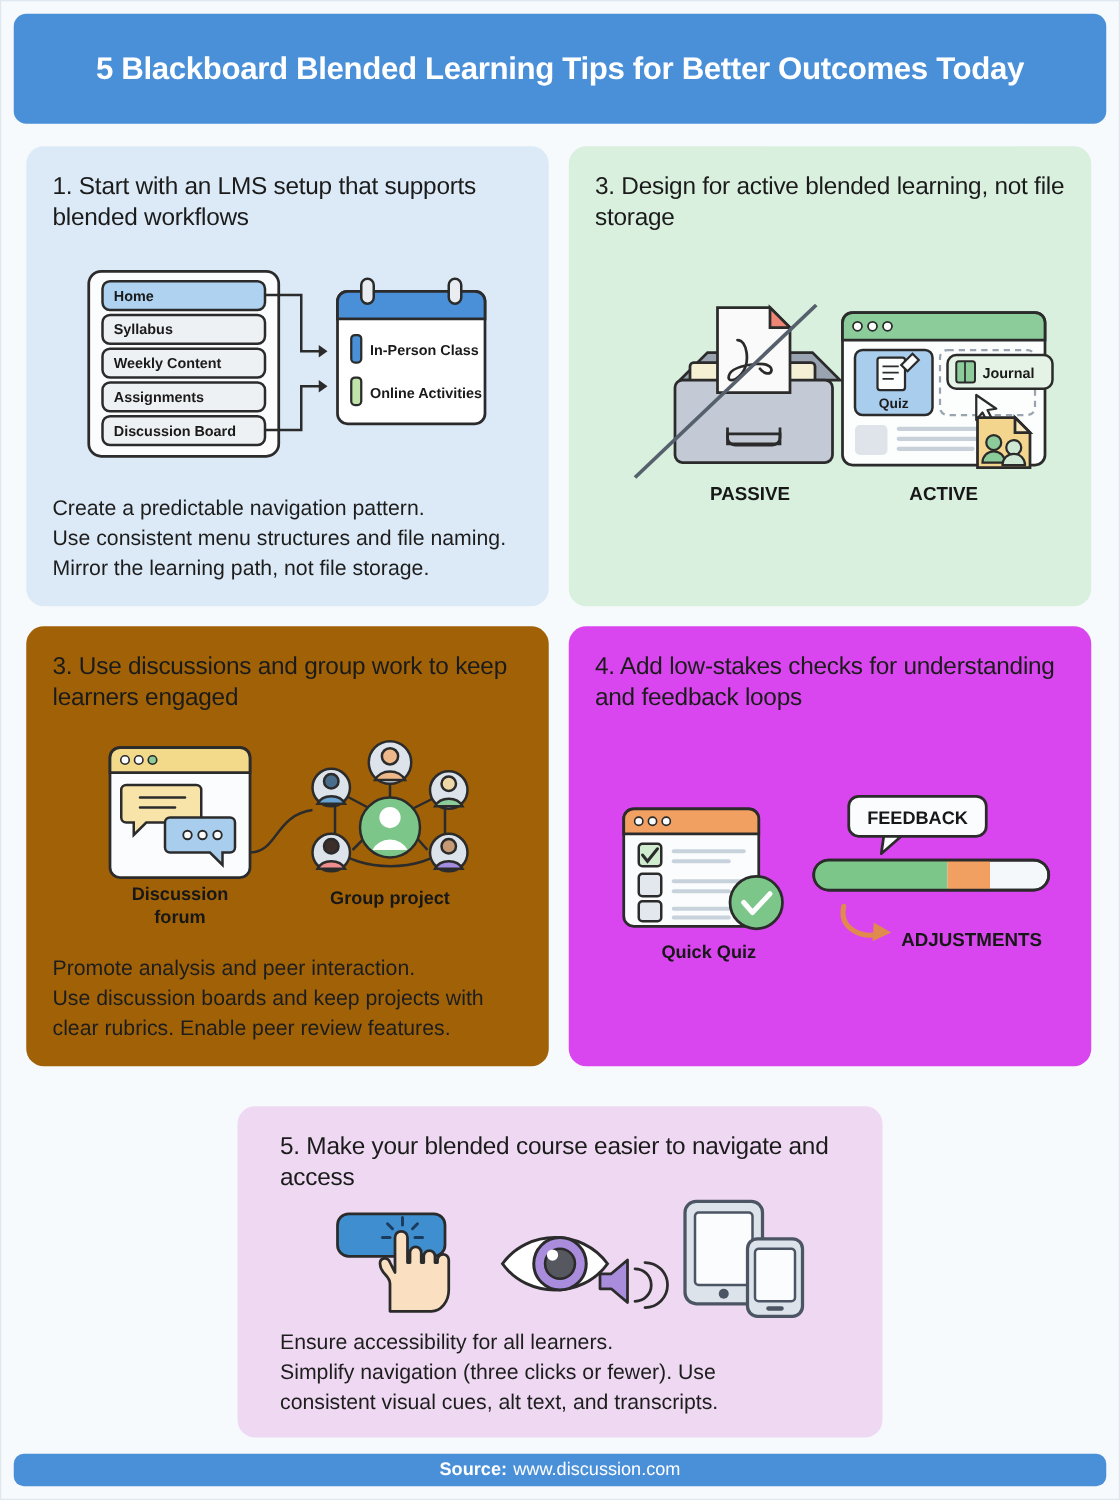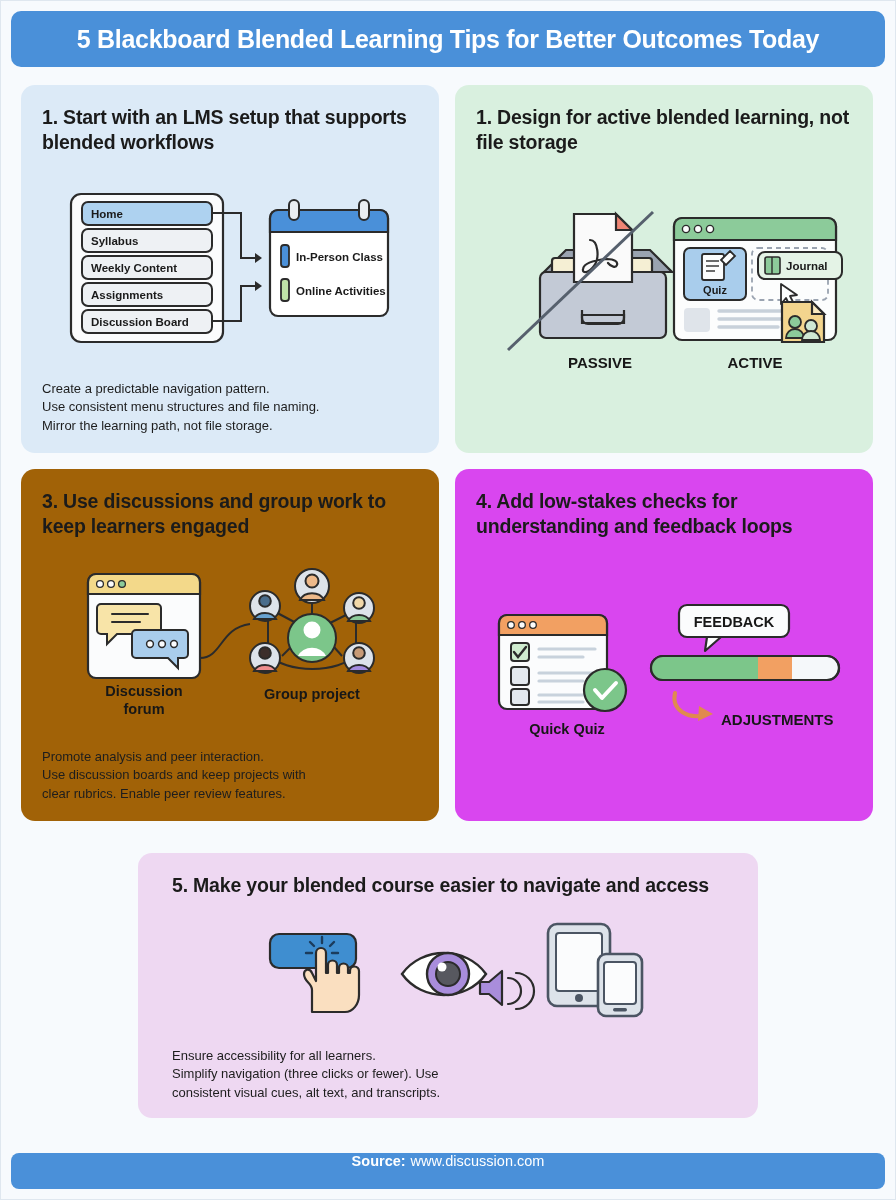--- a/index.html
+++ b/index.html
@@ -16,21 +16,21 @@
     width: 896px;
     height: 1200px;
     background: #f7fafd;
     border: 1px solid #dfe7ef;
     overflow: hidden;
   }
 
   
   .header {
     margin: 10px 10px 0 10px;
-    height: 56px;
+    height: 88px;
     background: #4a90d9;
     border-radius: 10px;
     display: flex;
     align-items: center;
     justify-content: center;
     padding: 0 20px;
   }
   .header-title {
     color: #ffffff;
     font-size: 25px;
@@ -52,52 +52,53 @@
     border-radius: 14px;
     padding: 20px 21px 18px 21px;
     display: flex;
     flex-direction: column;
   }
   .card-1 { background: #dceaf7; height: 368px; }
   .card-2 { background: #d9f0df; height: 368px; }
   .card-3 { background: #a16207; height: 352px; }
   .card-4 { background: #d946ef; height: 352px; }
   .card-5 {
-    background: #eed8f2; width: 620px; height: 265px;
+    background: #eed8f2; width: 516px; height: 265px;
     margin: 16px auto 0 auto; padding: 20px 30px 16px 34px;
   }
 
   .card-title {
     font-size: 19.5px;
-    font-weight: bold;
+    font-weight: normal;
     color: #1b1b1b;
     line-height: 1.3;
     letter-spacing: -0.2px;
   }
   .card-body {
-    font-size: 13px;
+    font-size: 17px;
     color: #1d1d1d;
     line-height: 1.42;
     white-space: pre-line;
   }
   .art {
     flex: 1;
     display: flex;
     align-items: center;
     justify-content: center;
   }
 
   
   .footer {
     position: absolute;
     left: 10px; right: 10px; bottom: 10px;
-    height: 36px;
+    height: 26px;
     background: #4a90d9;
     border-radius: 8px;
     display: flex;
+    align-items: center;
     justify-content: center;
     color: #ffffff;
     font-size: 14.5px;
     margin-top: 43px;
   }
   .footer b { margin-right: 5px; }
 
   svg { display: block; }
 </style>
 </head>
@@ -146,21 +147,21 @@
           <rect x="216" y="91" width="8" height="22" rx="3" fill="#bfe3a8" stroke="#2b2b2b" stroke-width="1.8"></rect>
           <text x="231" y="107" font-family="Liberation Sans, sans-serif" font-size="11.5" font-weight="bold" fill="#1a1a1a">Online Activities</text>
         </svg>
       </div>
       <div class="card-body">Create a predictable navigation pattern.
 Use consistent menu structures and file naming.
 Mirror the learning path, not file storage.</div>
     </div>
 
     <div class="card card-2">
-      <div class="card-title">1. Design for active blended learning, not file storage</div>
+      <div class="card-title">3. Design for active blended learning, not file storage</div>
       <div class="art">
         <svg width="372" height="170" viewBox="0 0 372 170">
 
           <g stroke="#2b2b2b" stroke-width="2.2" fill="none">
             <path d="M66 62 L88 40 h84 l22 22 z" fill="#9aa3b0"></path>
             <rect x="74" y="48" width="100" height="30" rx="3" fill="#f5efd4"></rect>
             <rect x="62" y="62" width="126" height="66" rx="6" fill="#c3cad6"></rect>
             <path d="M104 105 h42 a0 0 0 0 1 0 0 v8 h-42 z" fill="none"></path>
             <path d="M104 100 v8 a6 6 0 0 0 6 6 h30 a6 6 0 0 0 6 -6 v-8"></path>
           </g>

